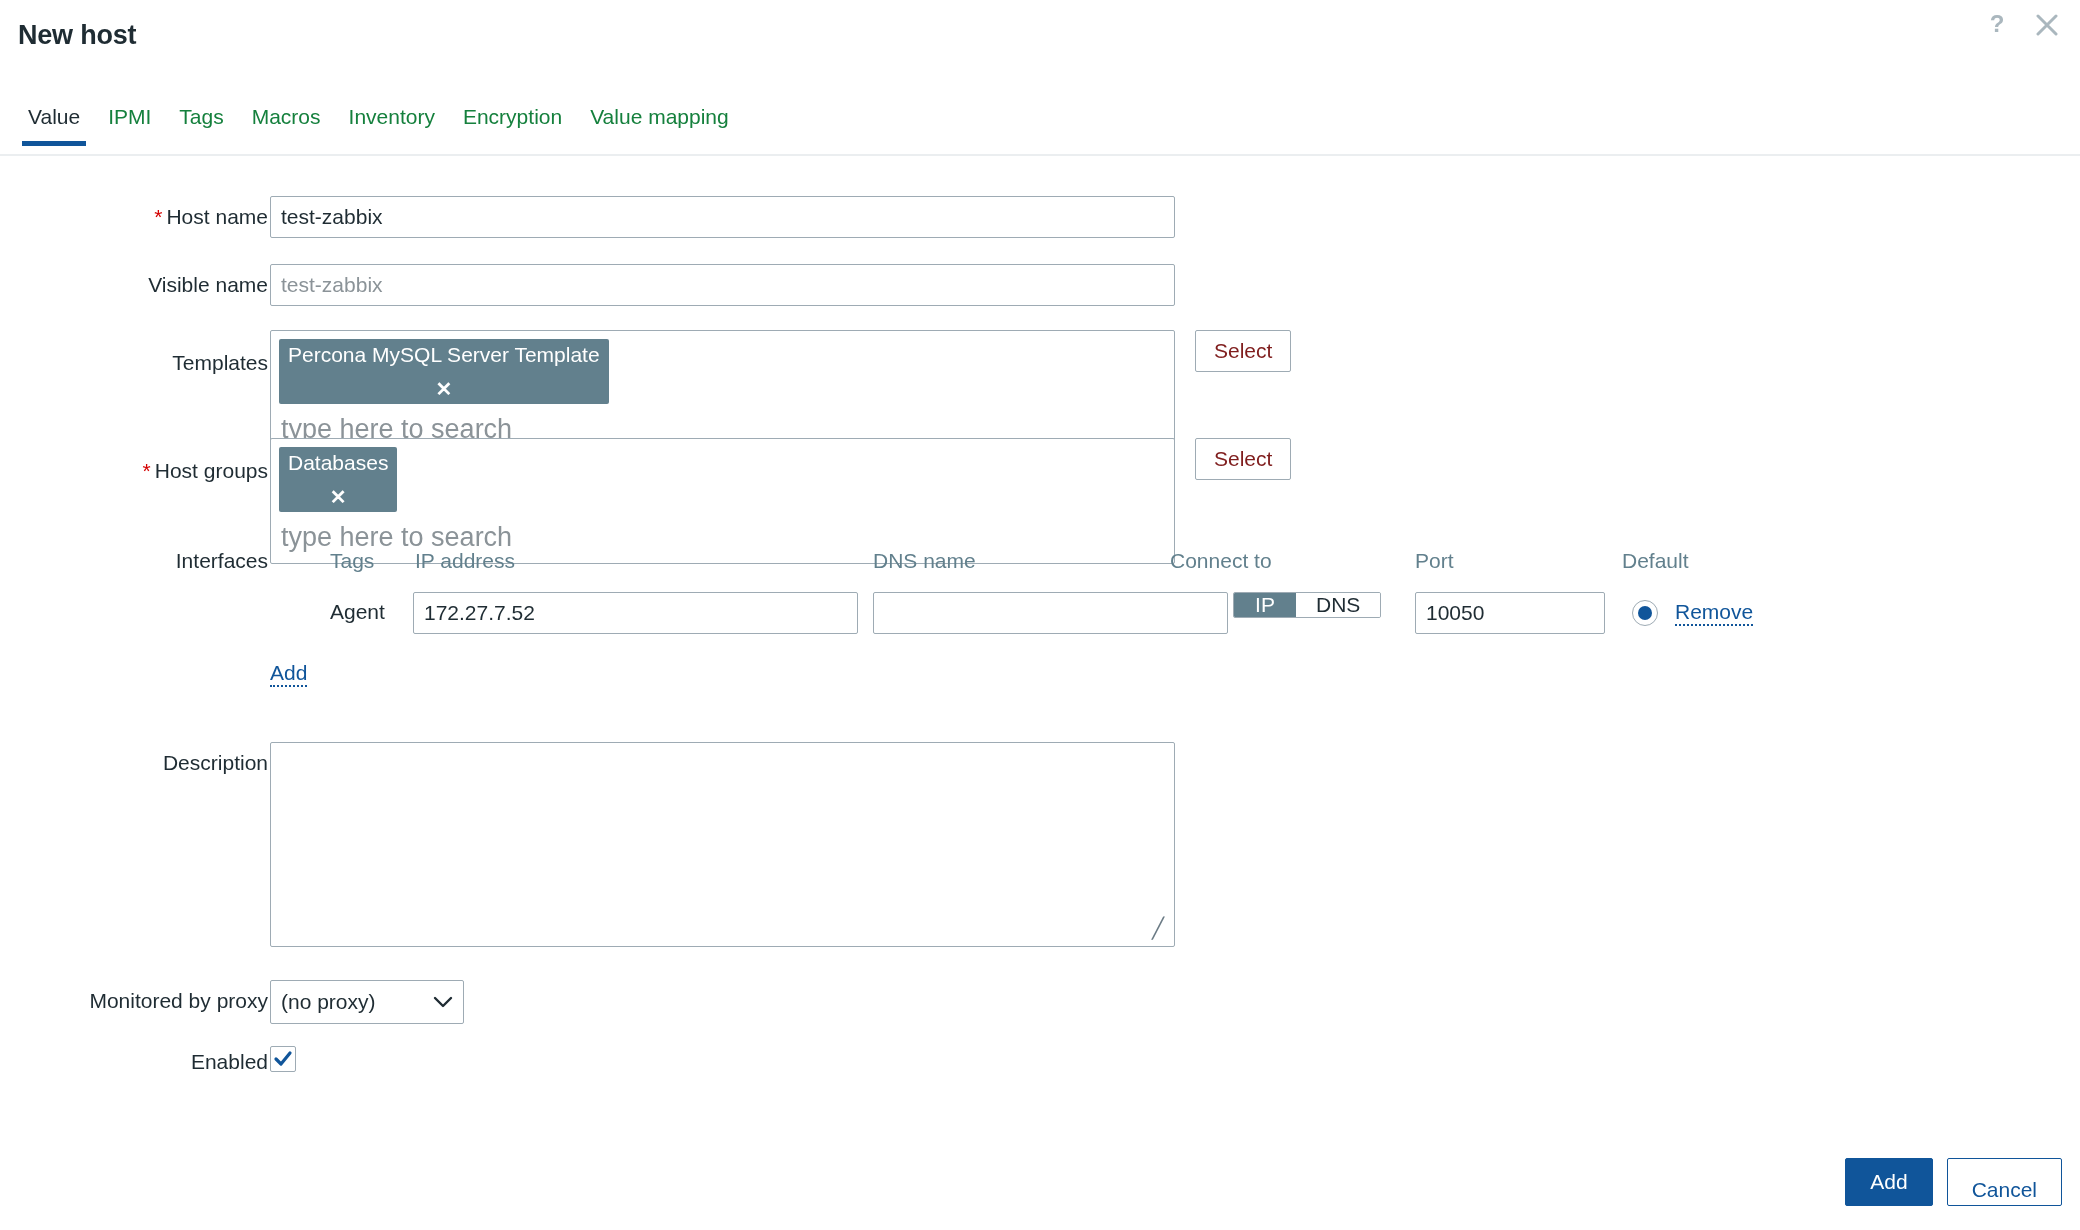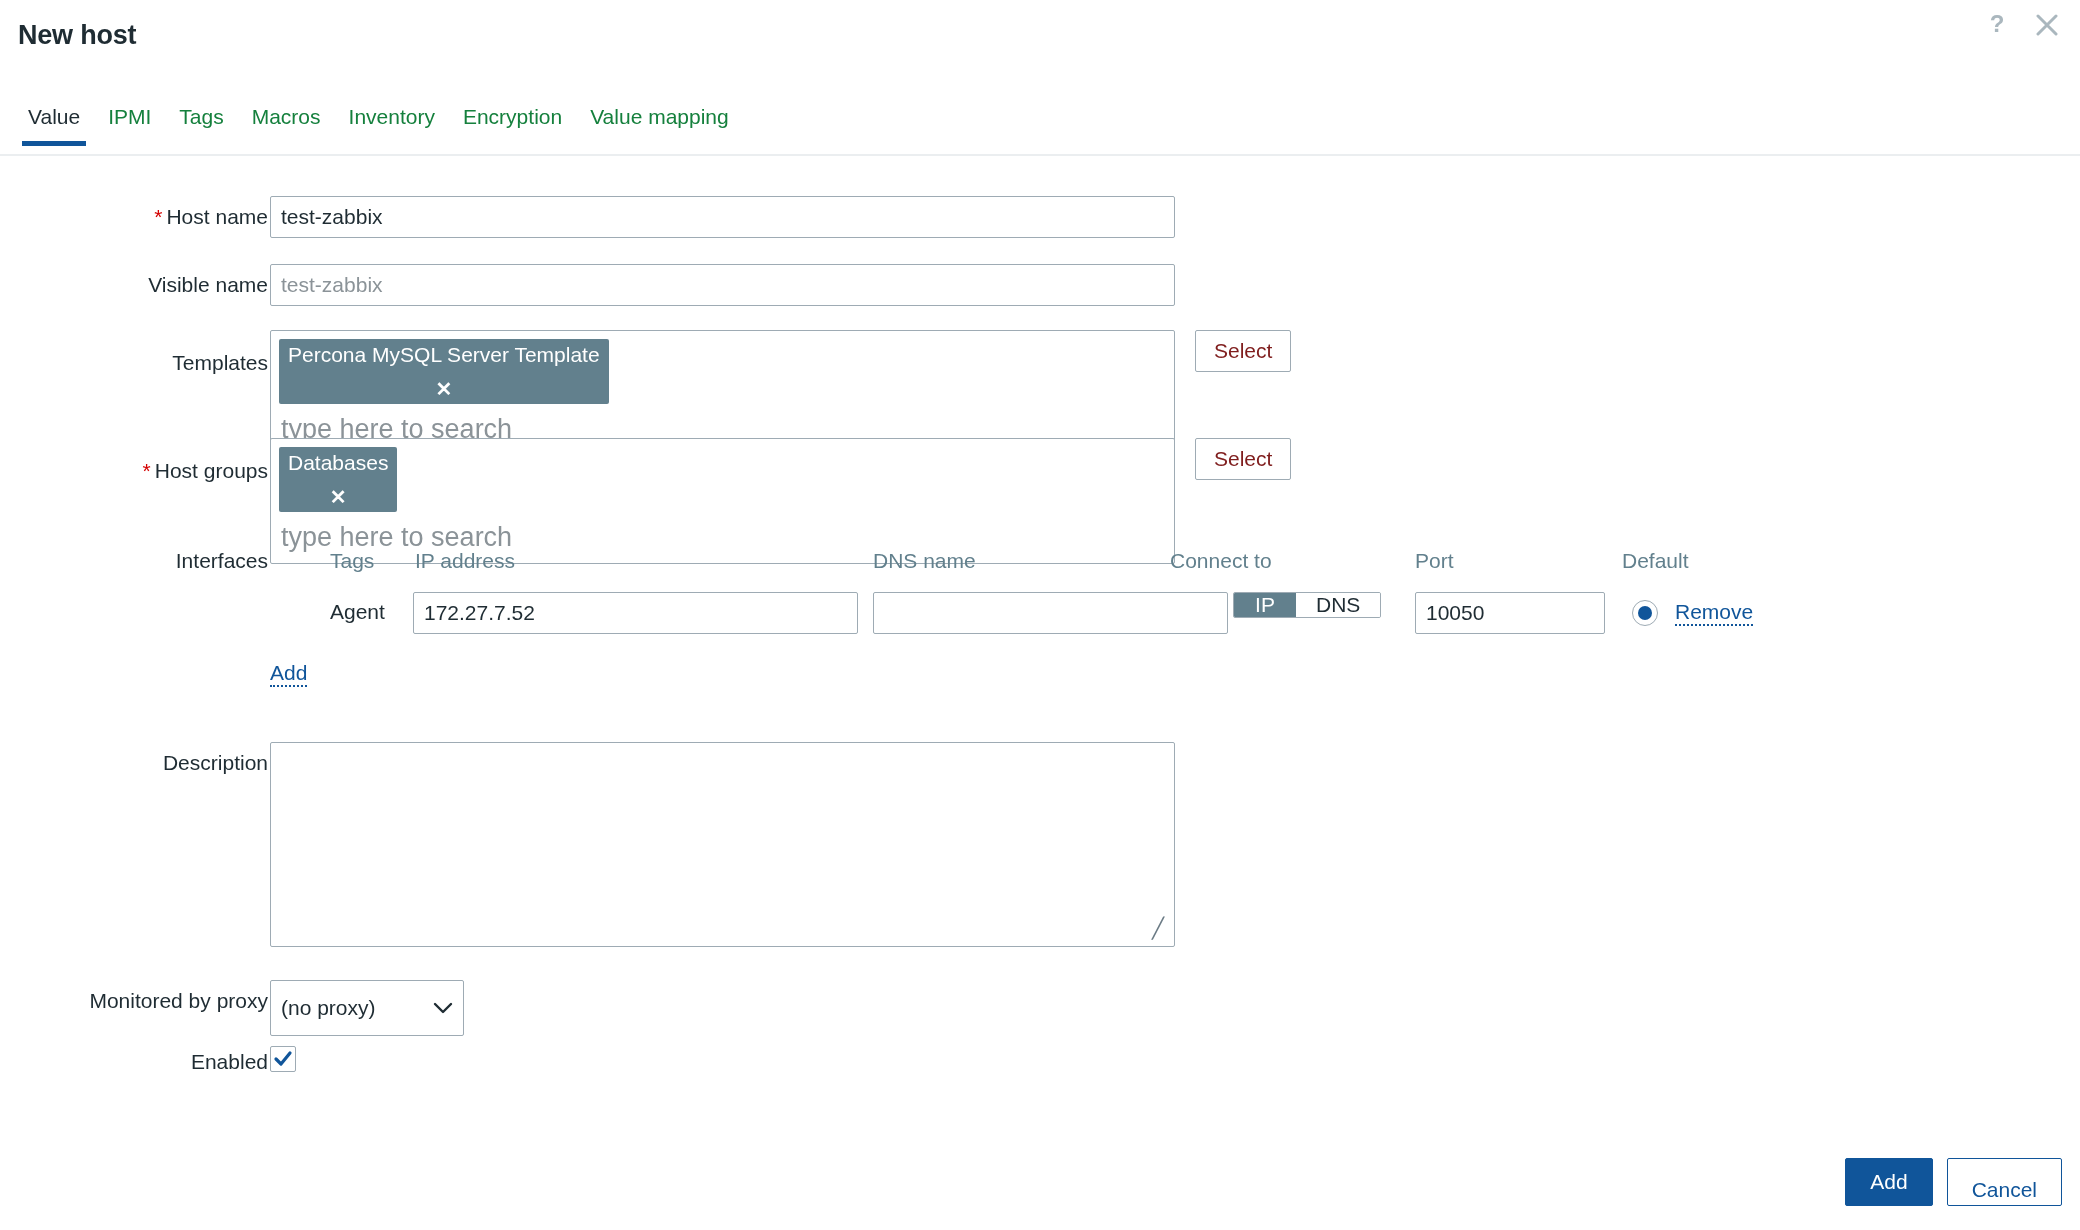--- a/index.html
+++ b/index.html
@@ -292,21 +292,21 @@
     color: #6b7b85;
     font-size: 20px;
     line-height: 1;
   }
 
   
   .sel-wrap {
     position: absolute;
     left: 270px;
     width: 194px;
-    height: 56px;
+    height: 44px;
     border: 1px solid #9eabb4;
     background: #fff;
     border-radius: 2px;
     display: flex;
     align-items: center;
     padding: 0 10px;
     cursor: pointer;
   }
   .sel-val {
     font-size: 21px;

